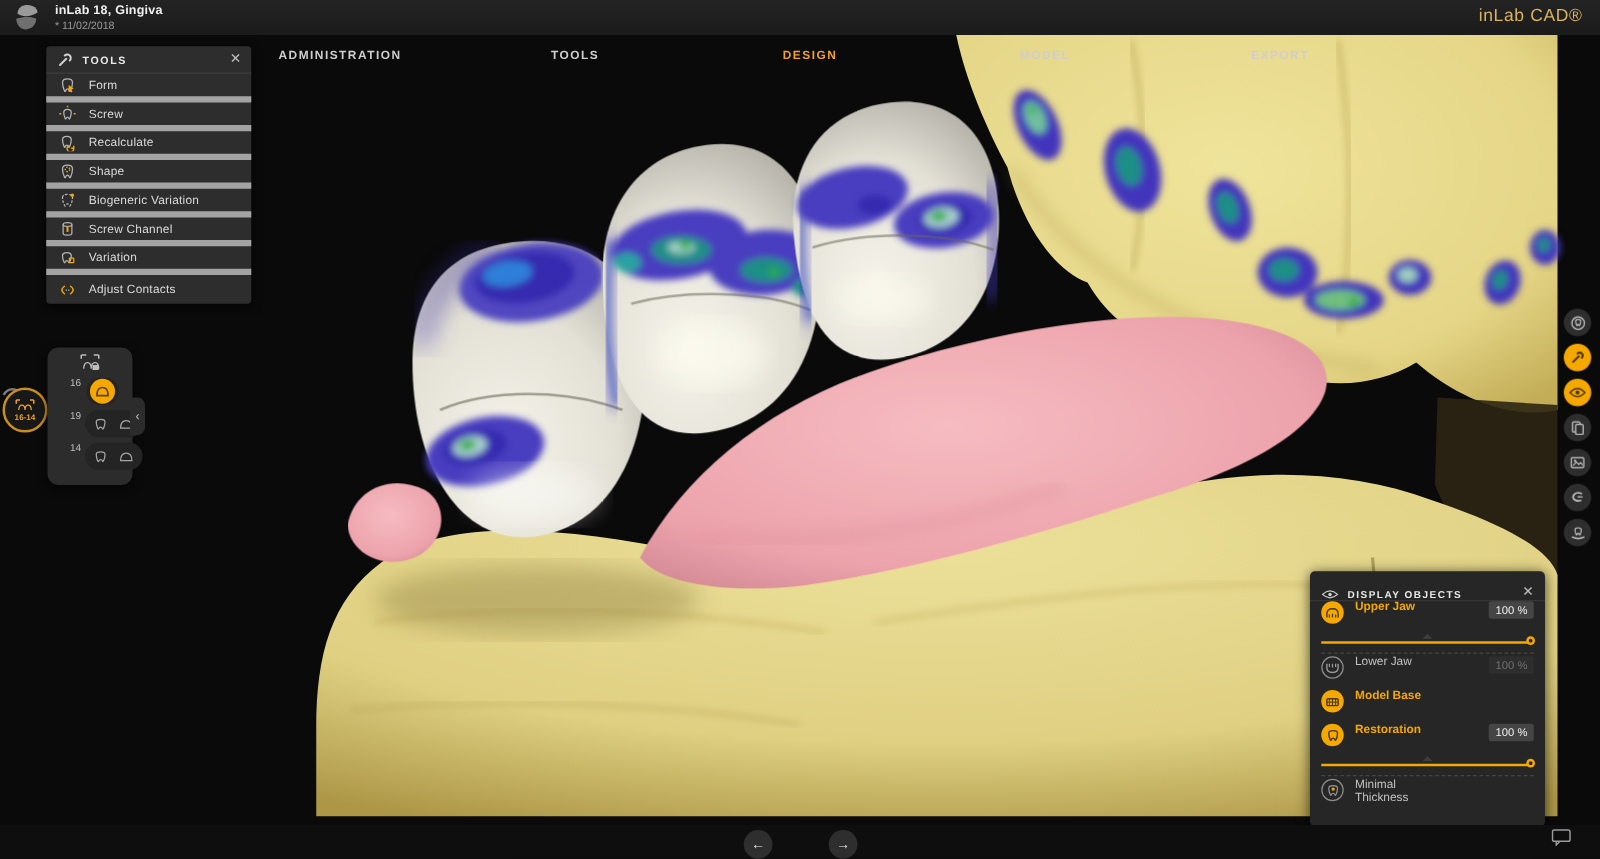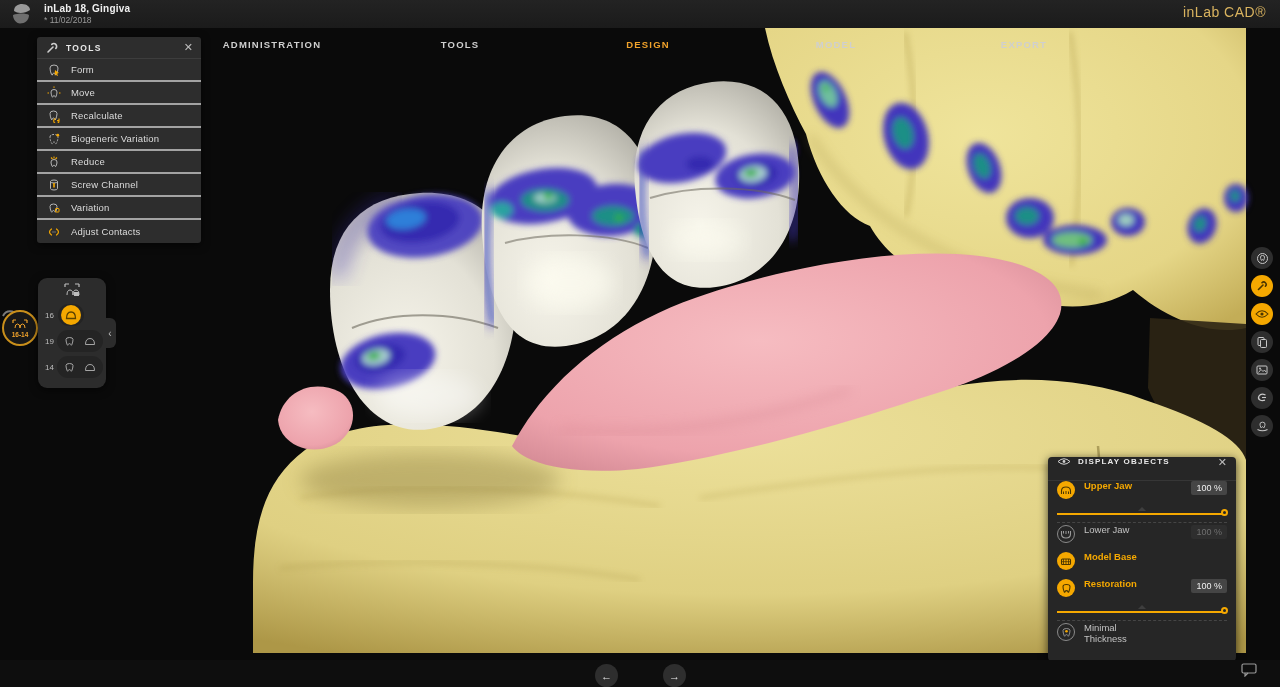--- a/index.html
+++ b/index.html
@@ -24,30 +24,30 @@
   .canvas { position:absolute; top:28px; left:0; width:1280px; height:659px; background:#0a0a0a; }
 
   
   .tools { position:absolute; left:37px; top:37px; width:164px; background:#2d2d2d;
            border-radius:3px; z-index:40; box-shadow:0 2px 8px rgba(0,0,0,.6); }
   .tools-head { height:22px; display:flex; align-items:center; padding:0 8px;
                 border-bottom:1px solid #3d3d3d; }
   .tools-head .t-title { color:#e8e8e8; font-size:8.5px; font-weight:bold; letter-spacing:1.3px; margin-left:7px; flex:1; }
   .xbtn { color:#bdbdbd; font-size:11px; cursor:pointer; line-height:1; }
   .trow { height:23px; display:flex; align-items:center; padding:0 10px;
-          border-bottom:2px solid #a3a3a3; cursor:pointer; }
+          border-bottom:5px solid #a3a3a3; cursor:pointer; }
   .trow:last-child { border-bottom:none; }
   .trow .lbl { color:#dcdcdc; font-size:9.5px; margin-left:10px; letter-spacing:.2px; }
   .ticon { width:14px; height:14px; flex:0 0 auto; }
 
   
   .mini { position:absolute; left:38px; top:278px; width:68px; height:110px; background:#2c2c2c;
           border-radius:9px; z-index:40; box-shadow:0 2px 8px rgba(0,0,0,.6); }
   .mini-head { height:24px; display:flex; align-items:center; justify-content:center; }
-  .mrow { height:26px; display:flex; align-items:center; padding:0 4px 0 7px; }
+  .mrow { height:26px; display:flex; align-items:flex-start; padding:0 4px 0 18px; }
   .mnum { color:#bdbdbd; font-size:8px; width:10px; }
   .mpill { background:#242424; border-radius:12px; height:22px; display:flex; align-items:center;
            padding:0 3px; margin-left:3px; }
   .mtooth-act { width:20px; height:20px; border-radius:50%; background:#f5a800;
                 display:flex; align-items:center; justify-content:center; cursor:pointer; }
   .mslot { width:20px; height:20px; display:flex; align-items:center; justify-content:center; cursor:pointer; }
   .mini-handle { position:absolute; right:-10px; top:40px; width:12px; height:30px; background:#2c2c2c;
                  border-radius:0 6px 6px 0; color:#bdbdbd; font-size:10px; display:flex;
                  align-items:center; justify-content:center; cursor:pointer; }
   .badge { position:absolute; left:2px; top:310px; width:36px; height:36px; border-radius:50%;
@@ -58,21 +58,21 @@
 
   
   .rail { position:absolute; right:5px; top:247px; width:24px; z-index:40; }
   .rbtn { width:22px; height:22px; border-radius:50%; background:#2e2e2e; margin-bottom:6px;
           display:flex; align-items:center; justify-content:center; cursor:pointer; }
   .rbtn.active { background:#f5a800; }
 
   
   .dpanel { position:absolute; left:1048px; top:457px; width:188px; background:#262626;
             border-radius:4px; z-index:40; box-shadow:0 2px 10px rgba(0,0,0,.7); padding-bottom:6px; }
-  .dhead { height:24px; display:flex; align-items:flex-start; padding:0 9px; border-bottom:1px solid #363636; }
+  .dhead { height:24px; display:flex; align-items:flex-end; padding:0 9px; border-bottom:1px solid #363636; }
   .dhead .d-title { color:#e8e8e8; font-size:8px; font-weight:bold; letter-spacing:1.2px; margin-left:7px; flex:1; }
   .drow { height:27px; display:flex; align-items:flex-start; padding:0 9px; cursor:pointer; }
   .dico { width:18px; height:18px; border-radius:50%; display:flex; align-items:center;
           justify-content:center; flex:0 0 auto; }
   .dico.on { background:#f5a800; }
   .dico.off { border:1px solid #8a8a8a; }
   .drow .dlbl { font-size:9.5px; font-weight:bold; margin-left:9px; flex:1; line-height:1.15; }
   .dlbl.on { color:#f5a800; }
   .dlbl.off { color:#c2c2c2; font-weight:normal; }
   .dval { background:#454545; border-radius:2px; color:#f0f0f0; font-size:9px;
@@ -273,42 +273,42 @@
           <path d="M3,5 Q3,2 7,2 Q11,2 11,5 Q11,8 9.5,11.5 Q8.8,13 8.2,11 Q7.9,10 7,10 Q6.1,10 5.8,11 Q5.2,13 4.5,11.5 Q3,8 3,5 Z" stroke="#b5b5b5" fill="none"></path>
           <path d="M8,7 l4,3 -2,.4 1,2 -1,.6 -1,-2 -1.4,1.4 Z" fill="#f5a800"></path>
         </svg>
       <span class="lbl">Form</span>
     </div>
     <div class="trow">
       <svg class="ticon" viewBox="0 0 14 14">
           <path d="M4,6 Q4,3.5 7,3.5 Q10,3.5 10,6 Q10,8 9,10.5 Q8.5,12 8,10.5 Q7.7,9.6 7,9.6 Q6.3,9.6 6,10.5 Q5.5,12 5,10.5 Q4,8 4,6 Z" stroke="#b5b5b5" fill="none"></path>
           <path d="M2,7 l-1.5,0 M12,7 l1.5,0 M7,1.8 l0,-1.3" stroke="#f5a800" stroke-width="1.2"></path>
         </svg>
-      <span class="lbl">Move</span>
+      <span class="lbl">Screw</span>
     </div>
     <div class="trow">
       <svg class="ticon" viewBox="0 0 14 14">
           <path d="M3,4.5 Q3,2 6.5,2 Q10,2 10,4.5 Q10,7 8.8,10 Q8.2,11.8 7.7,10 Q7.4,9 6.5,9 Q5.6,9 5.3,10 Q4.8,11.8 4.2,10 Q3,7 3,4.5 Z" stroke="#b5b5b5" fill="none"></path>
           <path d="M8.5,9.5 a2.6,2.6 0 1 0 3.4,2 M12,9.6 l0,2 -2,0" stroke="#f5a800" stroke-width="1.1" fill="none"></path>
         </svg>
       <span class="lbl">Recalculate</span>
     </div>
     <div class="trow">
       <svg class="ticon" viewBox="0 0 14 14">
+          <path d="M3,5 Q3,2 7,2 Q11,2 11,5 Q11,8 9.5,11.5 Q8.8,13 8.2,11 Q7.9,10 7,10 Q6.1,10 5.8,11 Q5.2,13 4.5,11.5 Q3,8 3,5 Z" stroke="#b5b5b5" fill="none"></path>
+          <circle cx="7" cy="5.5" r="1.8" fill="none" stroke="#f5a800" stroke-dasharray="1.2 1"></circle>
+        </svg>
+      <span class="lbl">Shape</span>
+    </div>
+    <div class="trow">
+      <svg class="ticon" viewBox="0 0 14 14">
           <path d="M3,5 Q3,2.5 7,2.5 Q11,2.5 11,5 Q11,8 9.5,11 Q8.8,12.6 8.2,11 Q7.9,10 7,10 Q6.1,10 5.8,11 Q5.2,12.6 4.5,11 Q3,8 3,5 Z" stroke="#b5b5b5" fill="none" stroke-dasharray="2 1.2"></path>
           <circle cx="10.8" cy="3.2" r="1.4" fill="#f5a800"></circle>
         </svg>
       <span class="lbl">Biogeneric Variation</span>
-    </div>
-    <div class="trow">
-      <svg class="ticon" viewBox="0 0 14 14">
-          <path d="M4,7 Q4,4.5 7,4.5 Q10,4.5 10,7 Q10,9 9,11 Q8.5,12.4 8,11 Q7.7,10.2 7,10.2 Q6.3,10.2 6,11 Q5.5,12.4 5,11 Q4,9 4,7 Z" stroke="#b5b5b5" fill="none"></path>
-          <path d="M4,2.5 l1.5,1.5 M10,2.5 l-1.5,1.5 M7,1.5 l0,2" stroke="#f5a800" stroke-width="1.1"></path>
-        </svg>
-      <span class="lbl">Reduce</span>
     </div>
     <div class="trow">
       <svg class="ticon" viewBox="0 0 14 14">
           <ellipse cx="7" cy="3.5" rx="3.5" ry="1.5" stroke="#b5b5b5" fill="none"></ellipse>
           <path d="M3.5,3.5 L3.5,10.5 A3.5,1.5 0 0 0 10.5,10.5 L10.5,3.5" stroke="#b5b5b5" fill="none"></path>
           <rect x="6.2" y="5" width="1.6" height="4.5" fill="#f5a800"></rect>
         </svg>
       <span class="lbl">Screw Channel</span>
     </div>
     <div class="trow">

